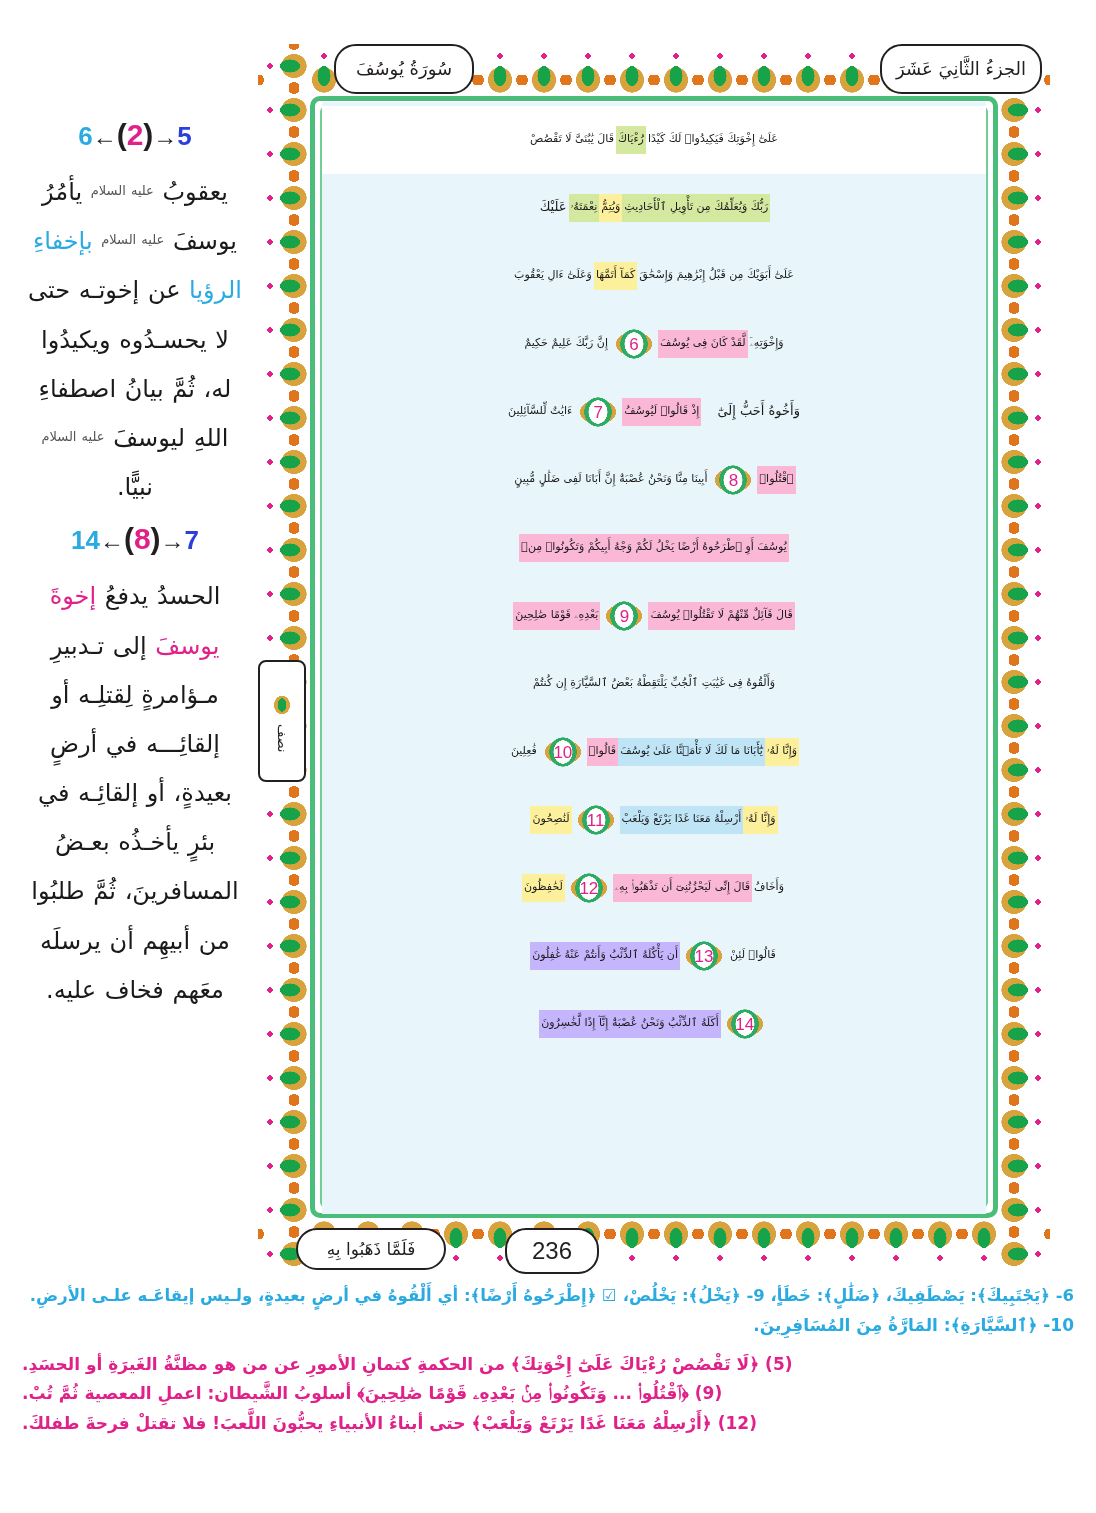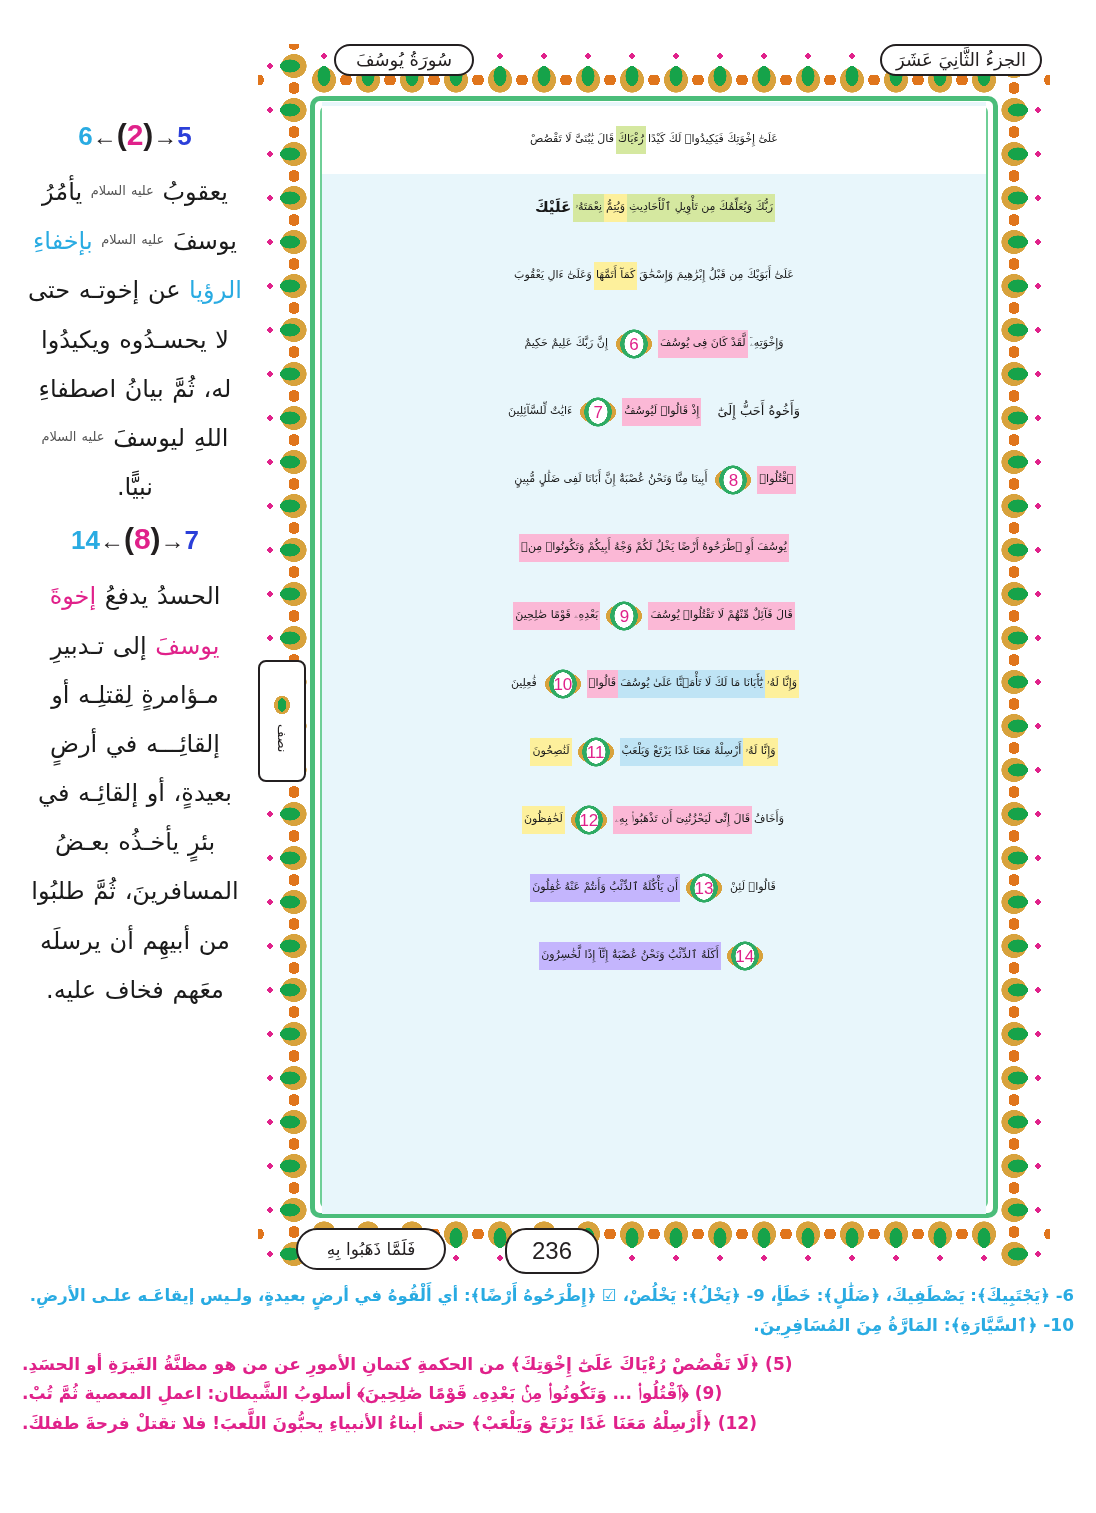--- a/index.html
+++ b/index.html
@@ -80,21 +80,21 @@
     border: 2px solid #6fcf97;
     border-radius: 6px;
   }
 
   
   .cartouche {
     position: absolute;
     background: #ffffff;
     border: 2px solid #231f20;
     border-radius: 22px;
-    height: 32px;
+    height: 50px;
     display: flex;
     align-items: center;
     justify-content: center;
     z-index: 6;
     padding: 0 14px;
     box-sizing: border-box;
   }
   .cartouche span {
     font-family: "DejaVu Sans", "Liberation Sans", sans-serif;
     font-size: 18px;
@@ -334,21 +334,21 @@
     <div class="hizb-label">نصف</div>
   </div>
 
   <div id="mushaf">
       <div class="ayah-line on-white">
         <span class="seg hl-none" style="font-size: 11px;">قَالَ يَٰبُنَىَّ لَا تَقْصُصْ </span>
         <span class="seg hl-green" style="font-size: 11px;">رُءْيَاكَ </span>
         <span class="seg hl-none" style="font-size: 11px;">عَلَىٰٓ إِخْوَتِكَ فَيَكِيدُوا۟ لَكَ كَيْدًا</span>
       </div>
       <div class="ayah-line">
-        <span class="seg hl-none" style="font-size: 15px; font-weight: bold;">عَلَيْكَ </span>
+        <span class="seg hl-none" style="font-size: 13px;">عَلَيْكَ </span>
         <span class="seg hl-green" style="font-size: 11px;">نِعْمَتَهُۥ </span>
         <span class="seg hl-yellow" style="font-size: 11px;">وَيُتِمُّ </span>
         <span class="seg hl-green" style="font-size: 11px;">رَبُّكَ وَيُعَلِّمُكَ مِن تَأْوِيلِ ٱلْأَحَادِيثِ </span>
       </div>
       <div class="ayah-line">
         <span class="seg hl-none" style="font-size: 11px;">وَعَلَىٰٓ ءَالِ يَعْقُوبَ </span>
         <span class="seg hl-yellow" style="font-size: 11px;">كَمَآ أَتَمَّهَا </span>
         <span class="seg hl-none" style="font-size: 11px;">عَلَىٰٓ أَبَوَيْكَ مِن قَبْلُ إِبْرَٰهِيمَ وَإِسْحَٰقَ</span>
       </div>
       <div class="ayah-line">
@@ -380,20 +380,23 @@
       <div class="ayah-line">
         <span class="seg hl-pink" style="font-size: 11px;">يُوسُفَ أَوِ ٱطْرَحُوهُ أَرْضًا يَخْلُ لَكُمْ وَجْهُ أَبِيكُمْ وَتَكُونُوا۟ مِنۢ</span>
       </div>
       <div class="ayah-line">
         <span class="seg hl-pink" style="font-size: 11px;">بَعْدِهِۦ قَوْمًا صَٰلِحِينَ </span>
         <span class="ayah-marker">
           <span class="frame"></span>
           <span class="num">9</span>
         </span>
         <span class="seg hl-pink" style="font-size: 11px;"> قَالَ قَآئِلٌ مِّنْهُمْ لَا تَقْتُلُوا۟ يُوسُفَ</span>
+      </div>
+      <div class="ayah-line">
+        <span class="seg hl-none" style="font-size: 11px;">وَأَلْقُوهُ فِى غَيَٰبَتِ ٱلْجُبِّ يَلْتَقِطْهُ بَعْضُ ٱلسَّيَّارَةِ إِن كُنتُمْ</span>
       </div>
       <div class="ayah-line">
         <span class="seg hl-none" style="font-size: 11px;">فَٰعِلِينَ </span>
         <span class="ayah-marker">
           <span class="frame"></span>
           <span class="num">10</span>
         </span>
         <span class="seg hl-pink" style="font-size: 11px;"> قَالُوا۟ </span>
         <span class="seg hl-blue" style="font-size: 11px;">يَٰٓأَبَانَا مَا لَكَ لَا تَأْمَ۫نَّا عَلَىٰ يُوسُفَ </span>
         <span class="seg hl-yellow" style="font-size: 11px;">وَإِنَّا لَهُۥ</span>

